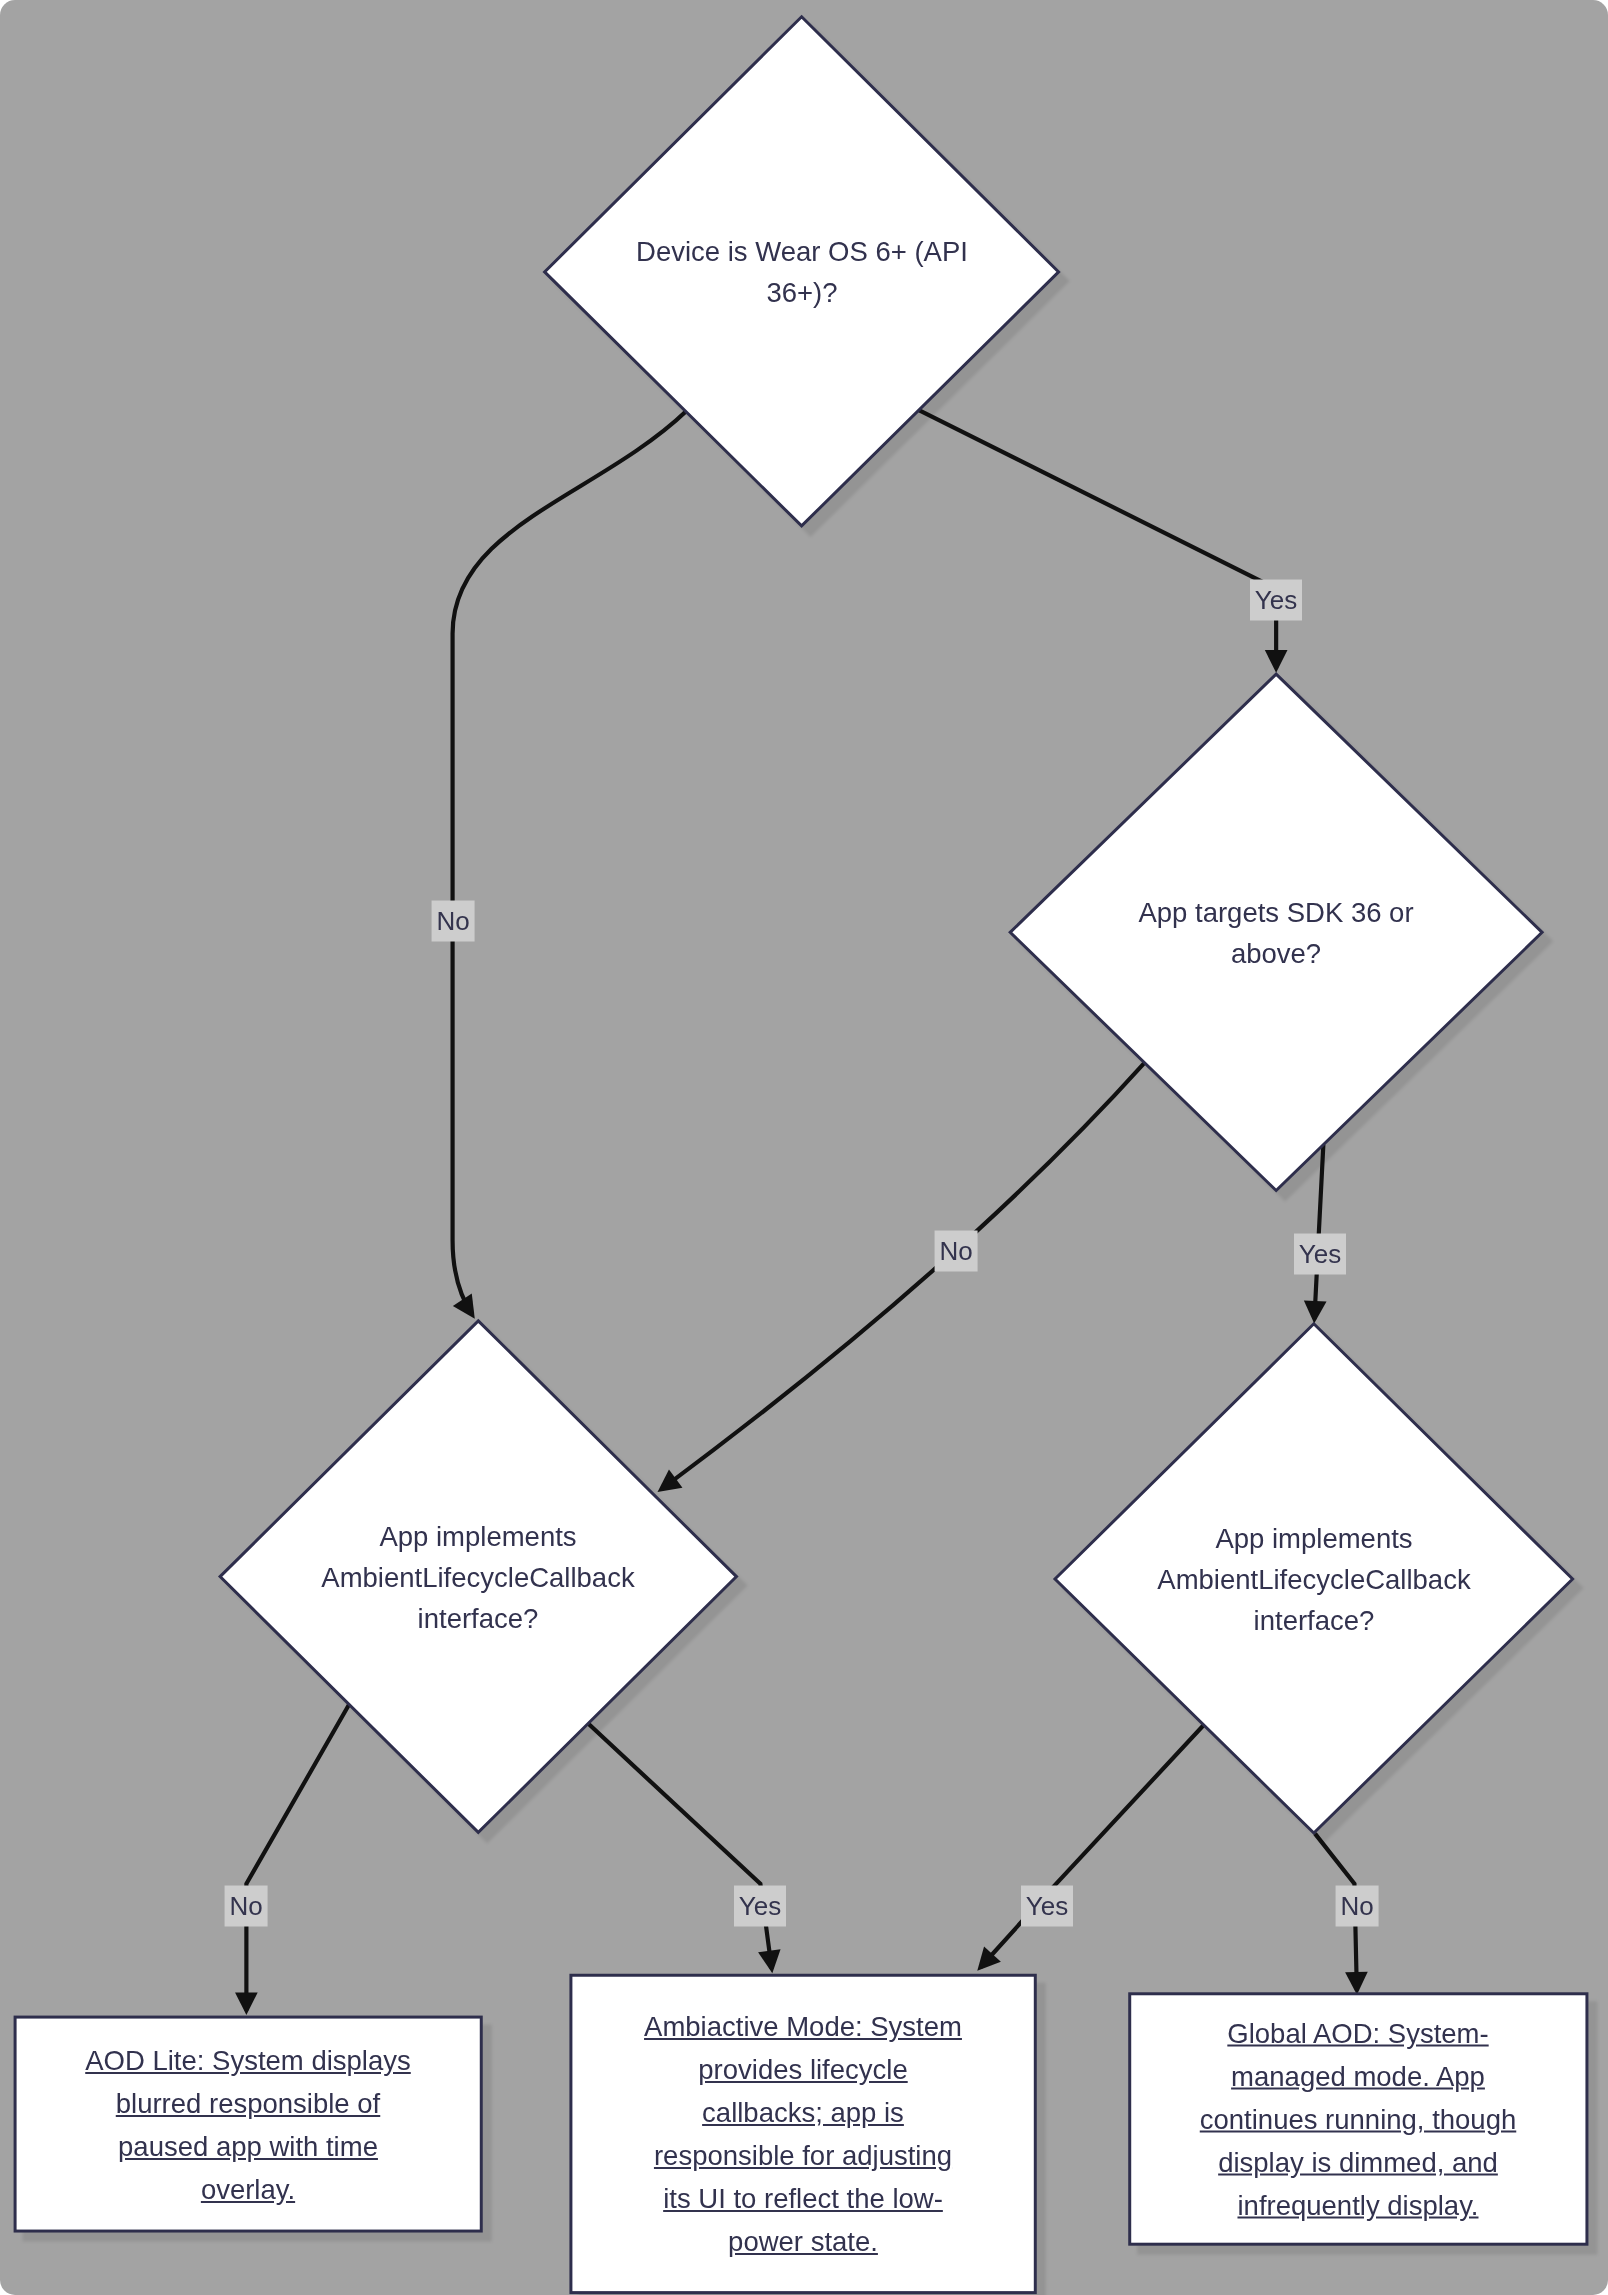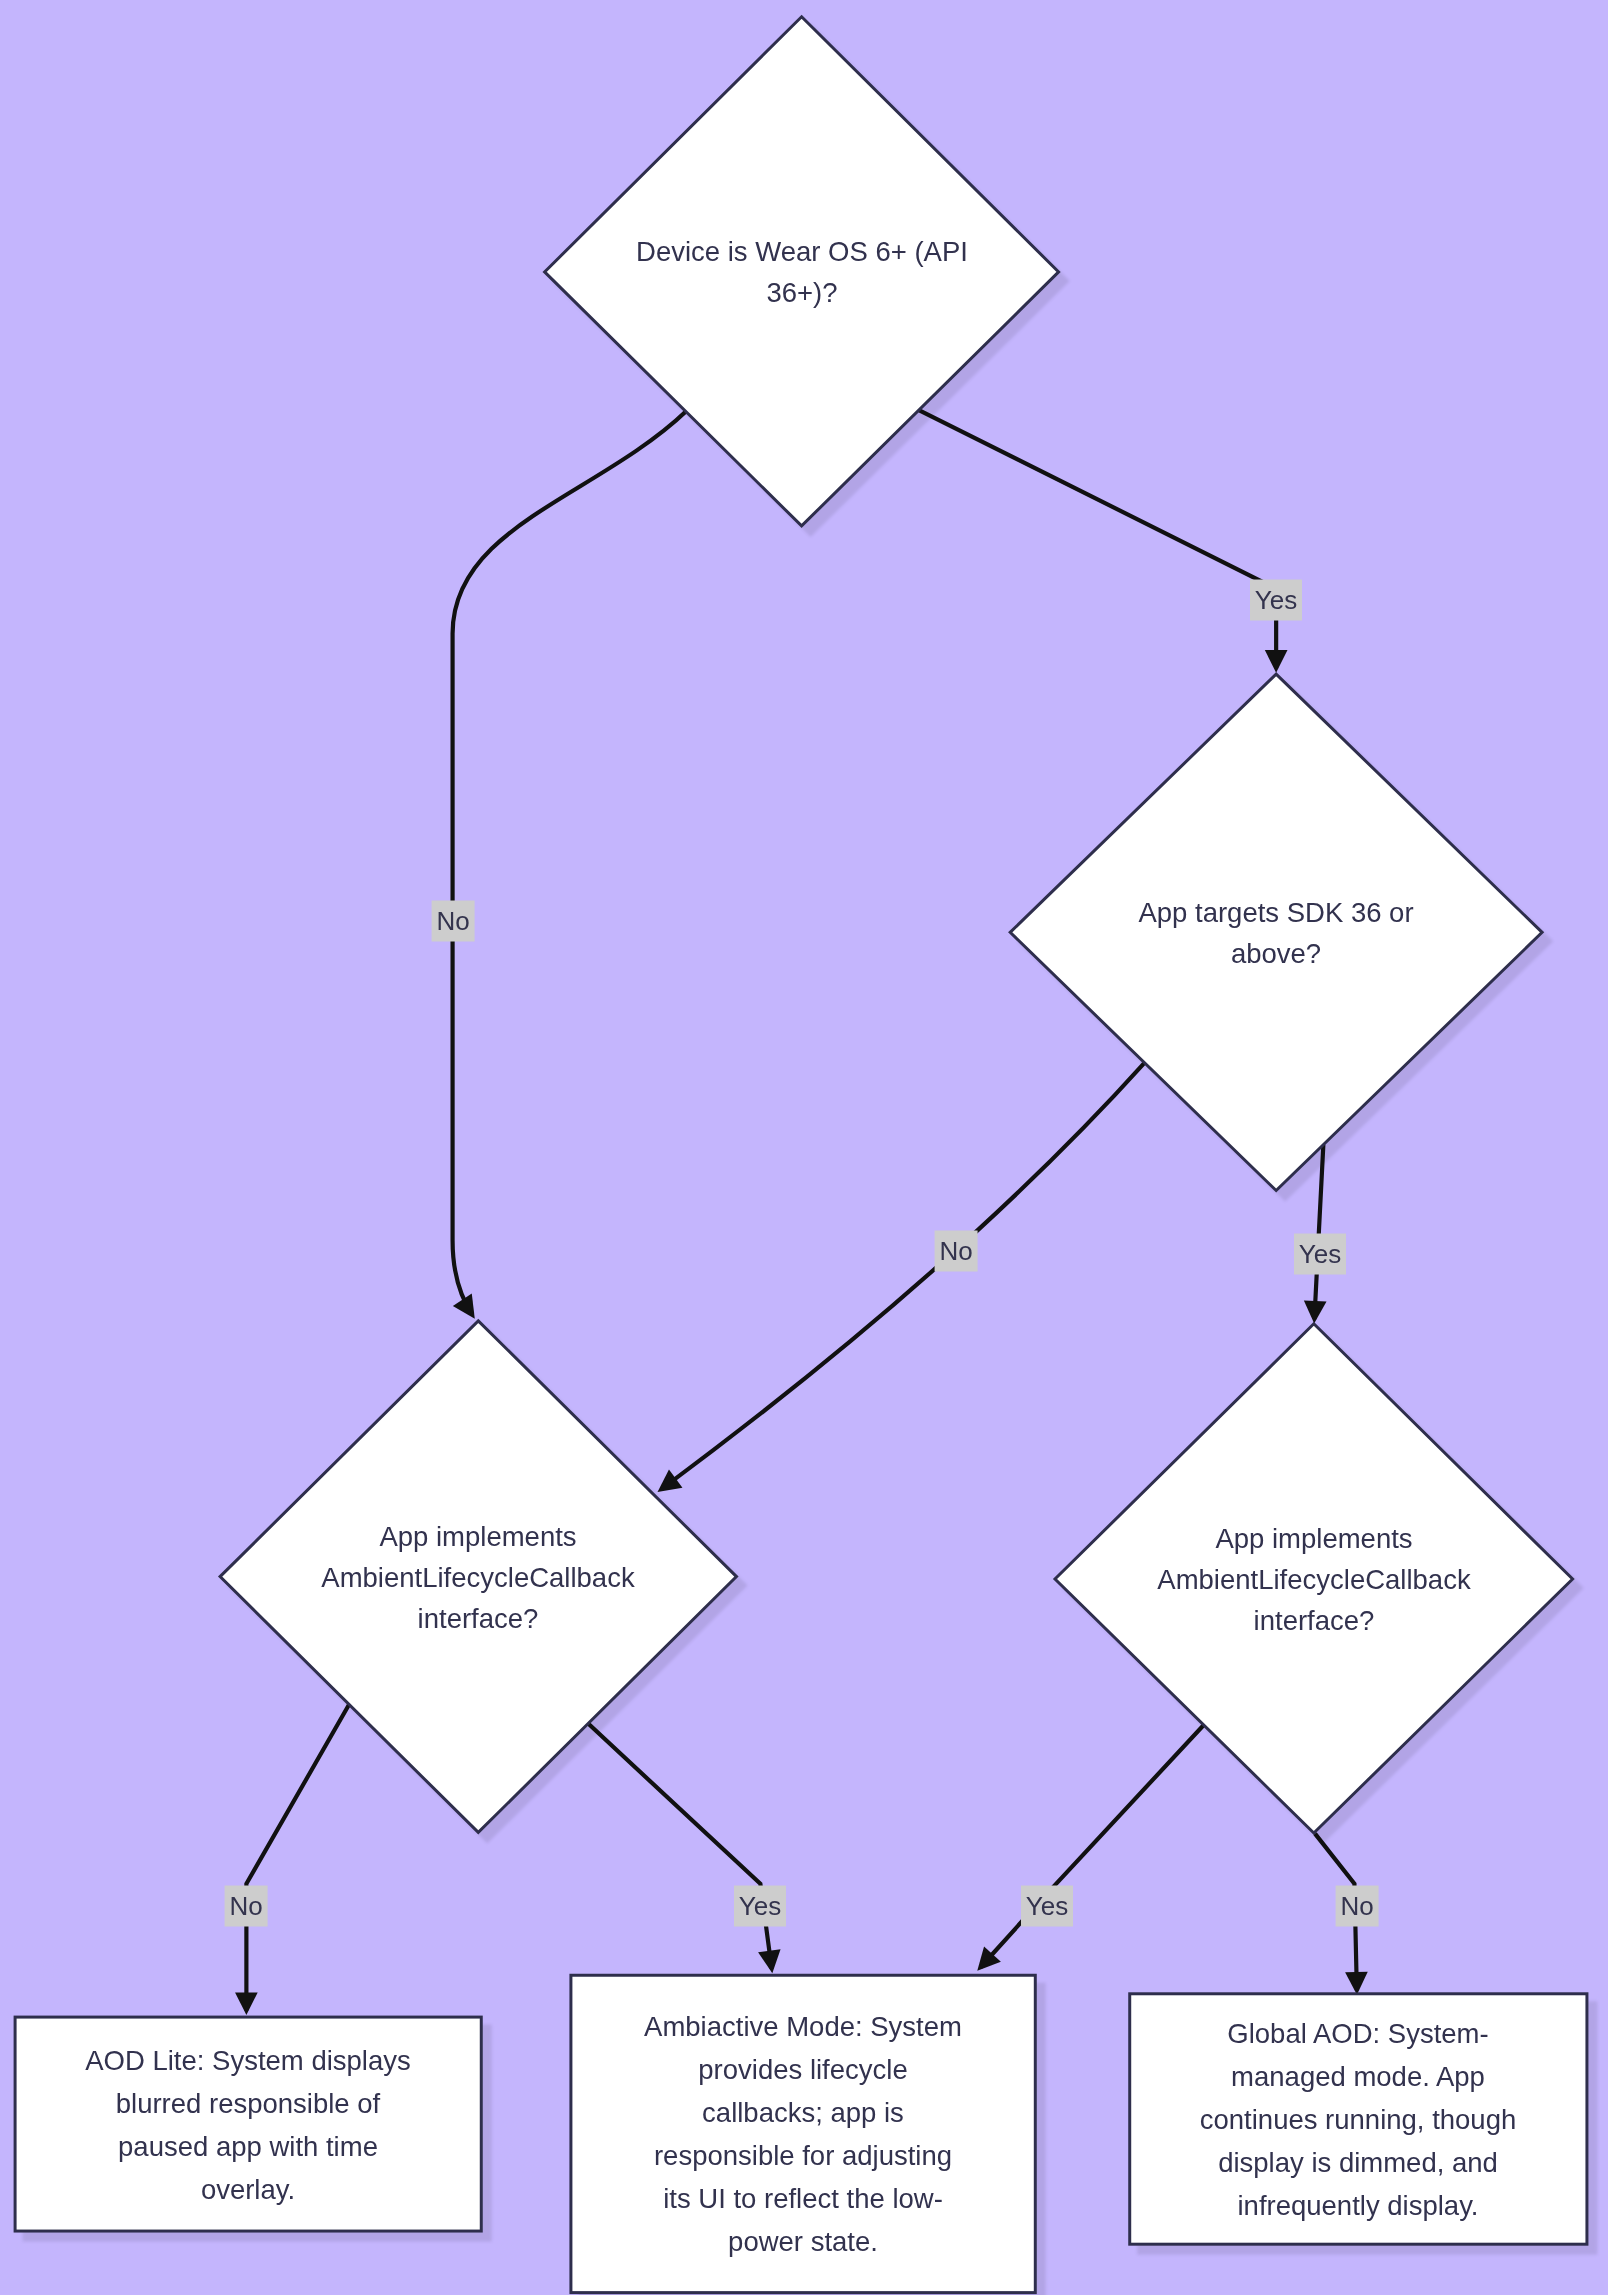--- a/index.html
+++ b/index.html
@@ -8,21 +8,22 @@
     background: #ffffff;
     width: 1608px;
     height: 2295px;
     overflow: hidden;
     font-family: "Liberation Sans", "DejaVu Sans", sans-serif;
   }
   .canvas {
     position: relative;
     width: 1608px;
     height: 2295px;
-    background: #c4b5fd;
+    background: #a3a3a3;
+    border-radius: 15px;
   }
   .canvas > svg {
     position: absolute;
     left: 0; top: 0;
     width: 1608px;
     height: 2295px;
     display: block;
   }
   .edge {
     fill: none;
@@ -39,20 +40,21 @@
     position: absolute;
     transform: translate(-50%, -50%);
     text-align: center;
     color: #32324e;
     font-size: 27.5px;
     line-height: 41px;
     z-index: 3;
   }
   .box-label {
     line-height: 43px;
+    text-decoration: underline;
   }
   .edge-label {
     position: absolute;
     transform: translate(-50%, -50%);
     background: #cdcdcd;
     color: #33334d;
     font-size: 26px;
     line-height: 1.3;
     padding: 3.6px 4.8px;
     text-align: right;

